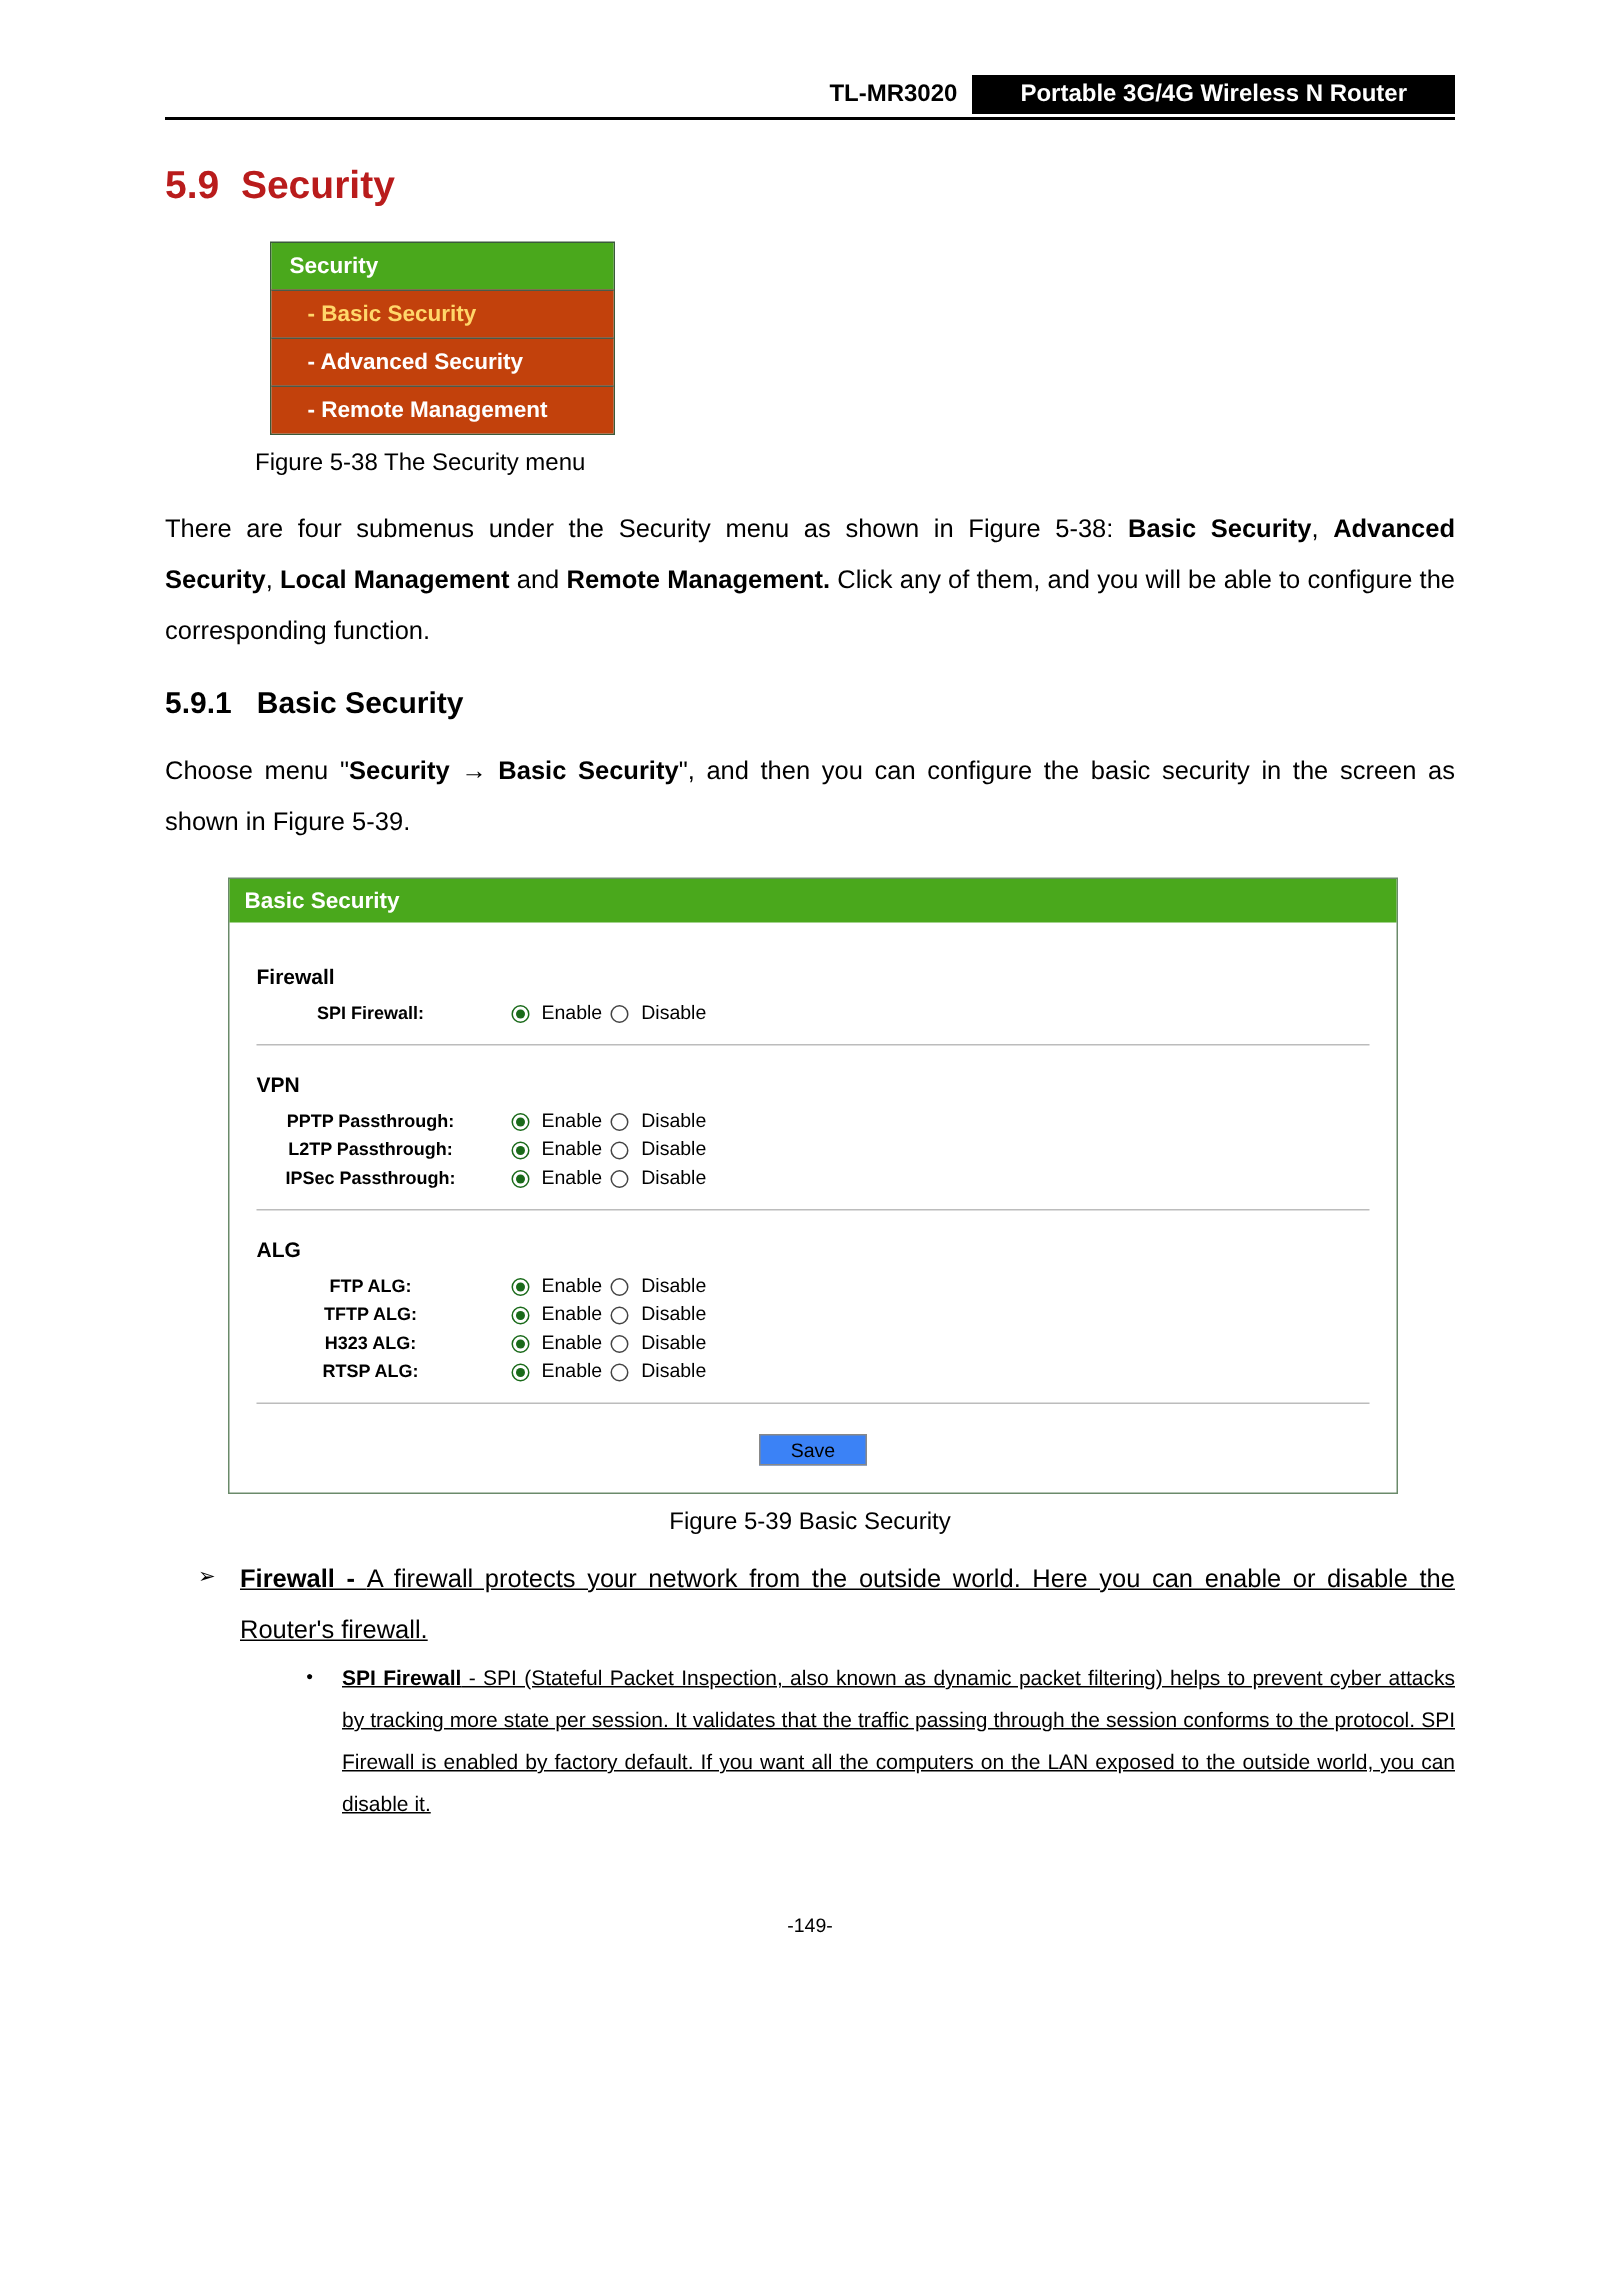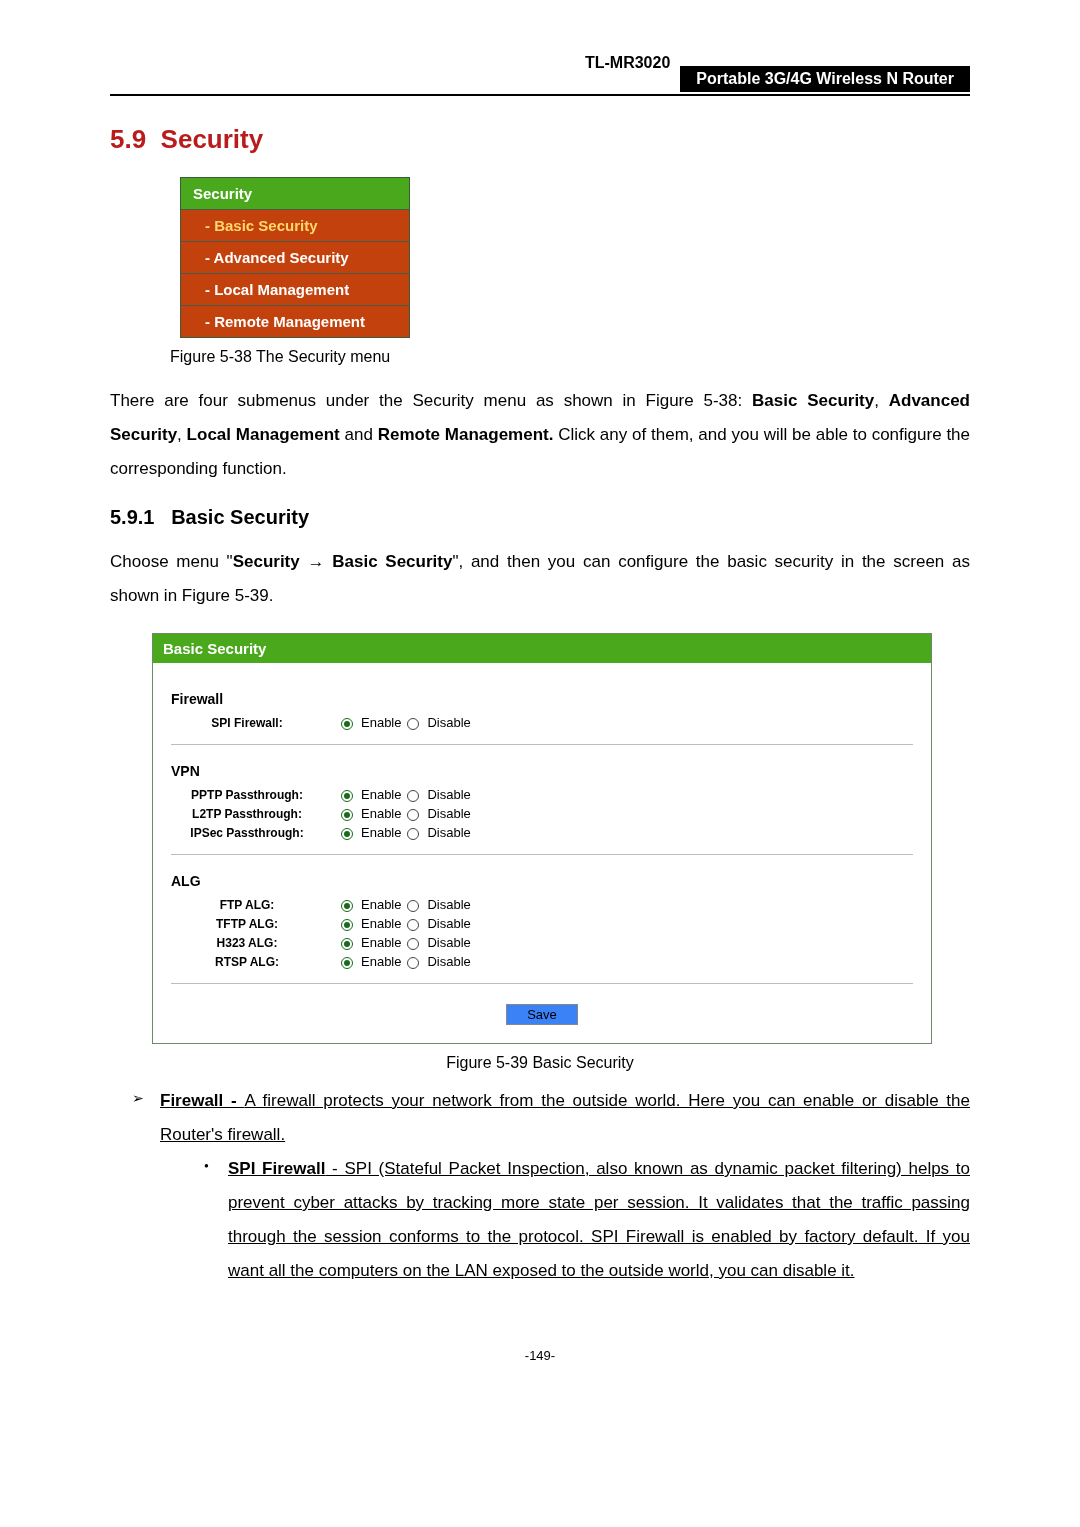--- a/index.html
+++ b/index.html
@@ -28,22 +28,21 @@
     background: #fff;
     color: #000;
     font-weight: bold;
     padding: 4px 10px;
     border: none;
   }
   .desc-box {
     background: #000;
     color: #fff;
     font-weight: bold;
-    padding: 4px 16px;
-    margin-top: 16px;
+    padding: 4px 32px;
   }
   h2.section-title {
     font-size: 26px;
     font-weight: bold;
     margin-bottom: 22px;
     color: #b91c1c;
   }
   .menu-fig {
     margin-left: 70px;
     margin-bottom: 10px;
@@ -182,21 +181,21 @@
     left: -4px;
     top: 0;
     font-size: 14px;
   }
   ul.sub-list {
     list-style: none;
     padding-left: 44px;
   }
   ul.sub-list > li {
     position: relative;
-    font-size: 17px;
+    font-size: 14px;
     line-height: 2.0;
     text-align: justify;
     padding-left: 24px;
   }
   ul.sub-list > li::before {
     content: "●";
     position: absolute;
     left: 0;
     top: 6px;
     font-size: 8px;
@@ -222,21 +221,20 @@
 
   <h2 class="section-title">
     <span>5.9</span>&nbsp;&nbsp;<span>Security</span>
   </h2>
 
   <div class="menu-fig">
     <div class="menu-box">
       <div class="menu-header">Security</div>
       <div class="menu-item active">- Basic Security</div>
       <div class="menu-item">- Advanced Security</div>
-      <div class="menu-item">- Local Management</div>
       <div class="menu-item">- Remote Management</div>
     </div>
   </div>
 
   <div class="fig-caption fig-caption-menu">Figure 5-38    The Security menu</div>
 
   <p class="body-text">
     <span>There are four submenus under the Security menu as shown in Figure 5-38: </span><b>Basic Security</b><span>, </span><b>Advanced Security</b><span>, </span><b>Local Management</b><span> and </span><b>Remote Management.</b><span> Click any of them, and you will be able to configure the corresponding function.</span>
   </p>
 

